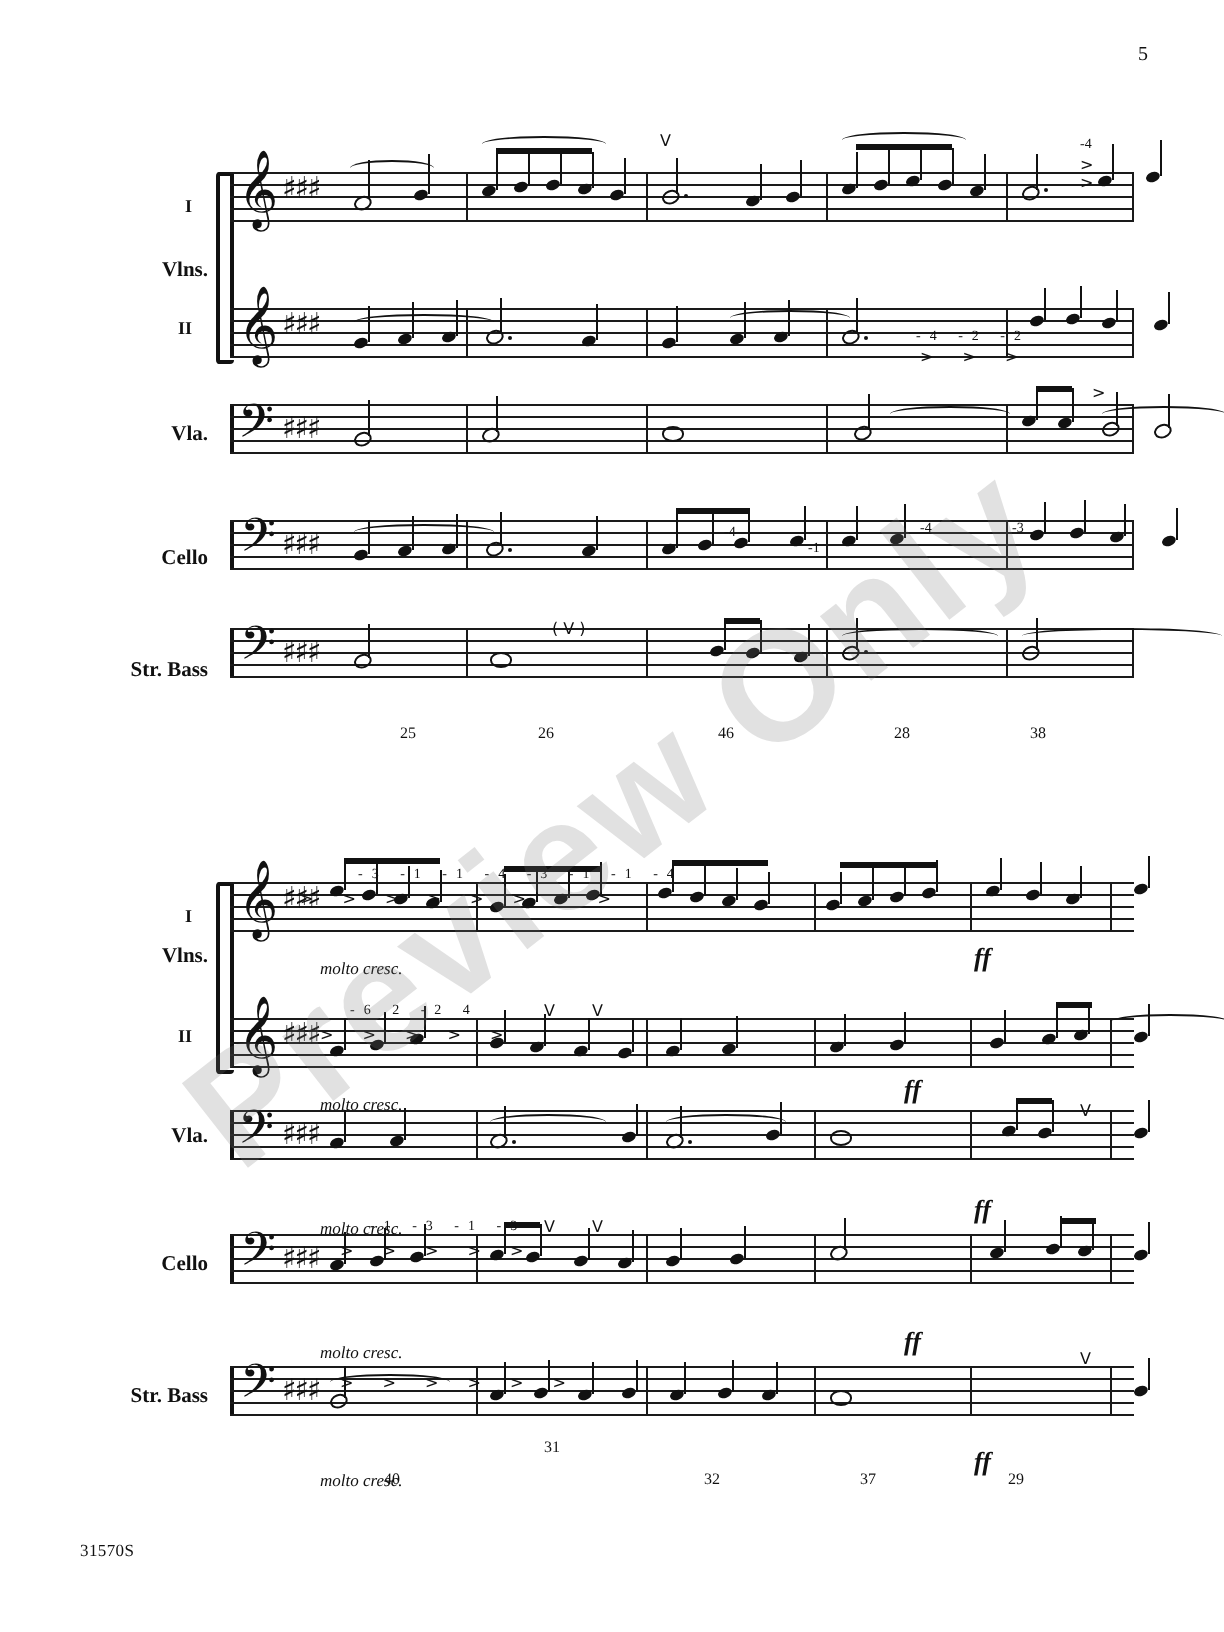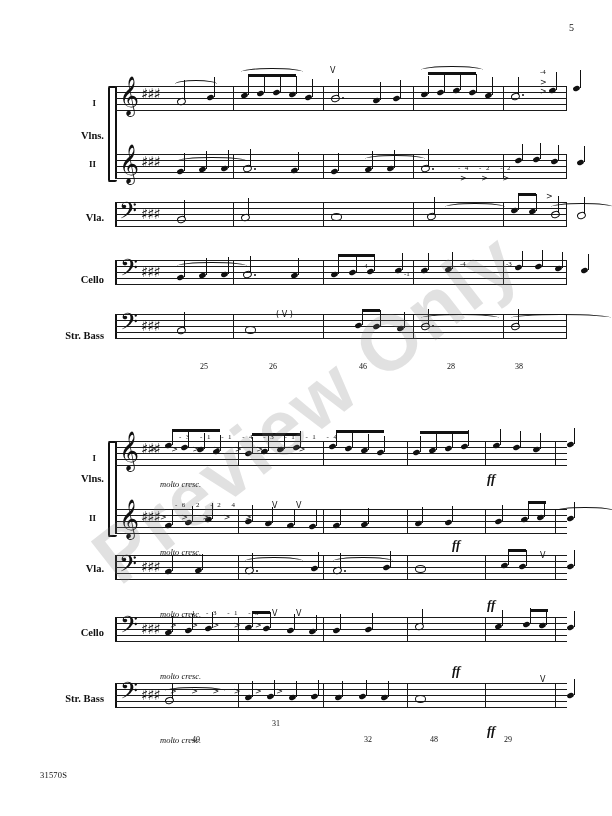--- a/index.html
+++ b/index.html
@@ -971,21 +971,21 @@
         </div>
       <div class="slur" style="left:50px;top:4px;width:60px;"></div>
     </div>
     <div class="bowmarks" style="left:170px;top:282px;">&gt; &gt; &gt; &gt; &gt; &gt;</div>
     <div class="bowmarks" style="left:540px;top:270px;letter-spacing:0;">V</div>
     <div class="expr" style="left:160px;top:330px;">molto cresc.</div>
     <div class="dyn" style="left:487px;top:318px;">ff</div>
 
     <div class="measnum" style="left:192px;top:330px;">40</div>
     <div class="measnum" style="left:272px;top:314px;">31</div>
-    <div class="measnum" style="left:364px;top:330px;">32</div>
-    <div class="measnum" style="left:430px;top:330px;">48</div>
+    <div class="measnum" style="left:352px;top:330px;">32</div>
+    <div class="measnum" style="left:430px;top:330px;">37</div>
     <div class="measnum" style="left:504px;top:330px;">29</div>
   </div>
 
   <div class="plate">31570S</div>
 
   <div class="watermark">Preview Only</div>
 </div>
 
 </body></html>

